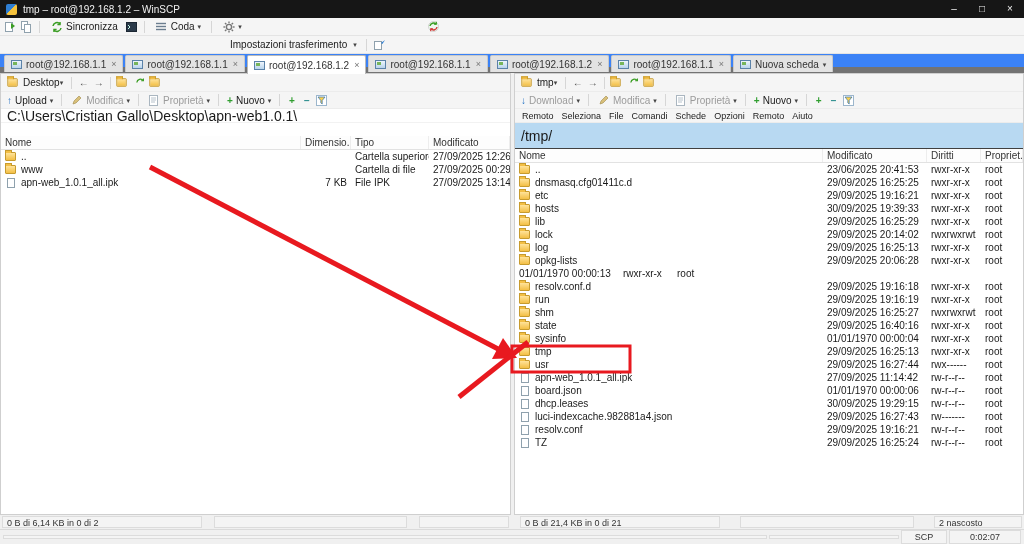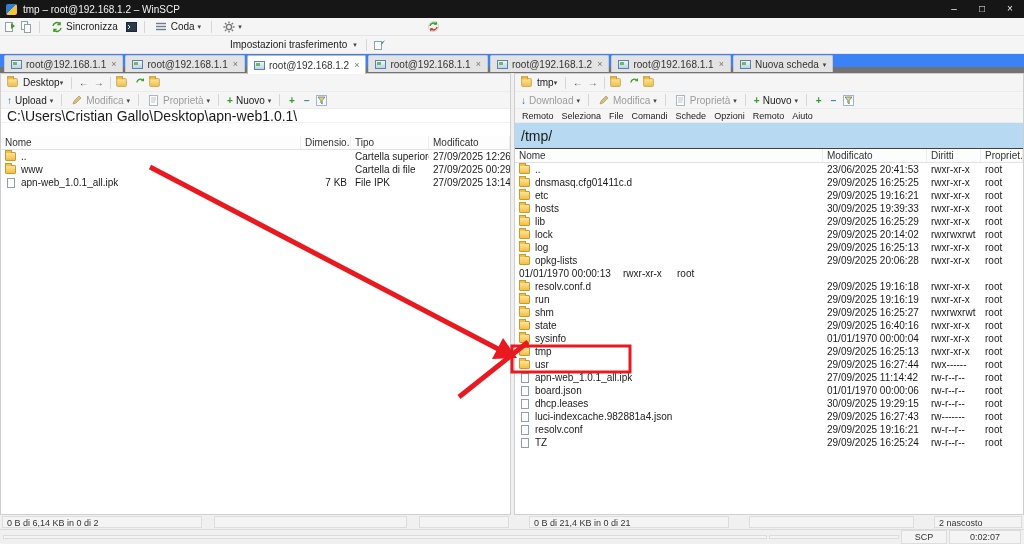--- a/index.html
+++ b/index.html
@@ -61,21 +61,21 @@
   .w-rname{width:308px}.w-rmod{width:104px}.w-rdir{width:54px}.w-rown{flex:1}
 
   i.fi{flex:0 0 auto;display:inline-block;width:11px;height:9px;margin-right:5px;position:relative;background:linear-gradient(180deg,#ffe39a,#f3bf45);border:1px solid #c79b2e;border-radius:1px}
   i.fi::before{content:"";position:absolute;top:-3px;left:-1px;width:5px;height:2px;background:#f3bf45;border:1px solid #c79b2e;border-bottom:0}
   i.fi.file{width:8px;height:10px;background:#fff;border:1px solid #8fa1ad;border-radius:0;margin-left:2px;margin-right:6px}
   i.fi.file::before{display:none}
   i.fi.small{transform:scale(.95)}
 
   .pstatus{position:absolute;left:0;right:0;bottom:15px;height:14px;display:flex;background:#f0f0f0}
   .ps-left{width:511px;flex:0 0 auto;display:flex;gap:12px;padding:1px 2px}
-  .ps-right{flex:1;display:flex;gap:20px;padding:1px 2px;margin-left:16px}
+  .ps-right{flex:1;display:flex;gap:20px;padding:1px 2px;margin-left:7px}
   .scell{border:1px solid #dcdcdc;background:#f4f4f4;font-size:9px;line-height:10px;padding:1px 4px;color:#333;overflow:hidden;white-space:nowrap}
   .wstatus{position:absolute;left:0;right:0;bottom:0;height:15px;background:#f0f0f0;border-top:1px solid #dadada;display:flex;align-items:center;gap:2px;padding:1px 3px}
 
   .overlay{position:absolute;inset:0;pointer-events:none;z-index:60}
 </style>
 </head>
 <body>
 
 <div>
 

